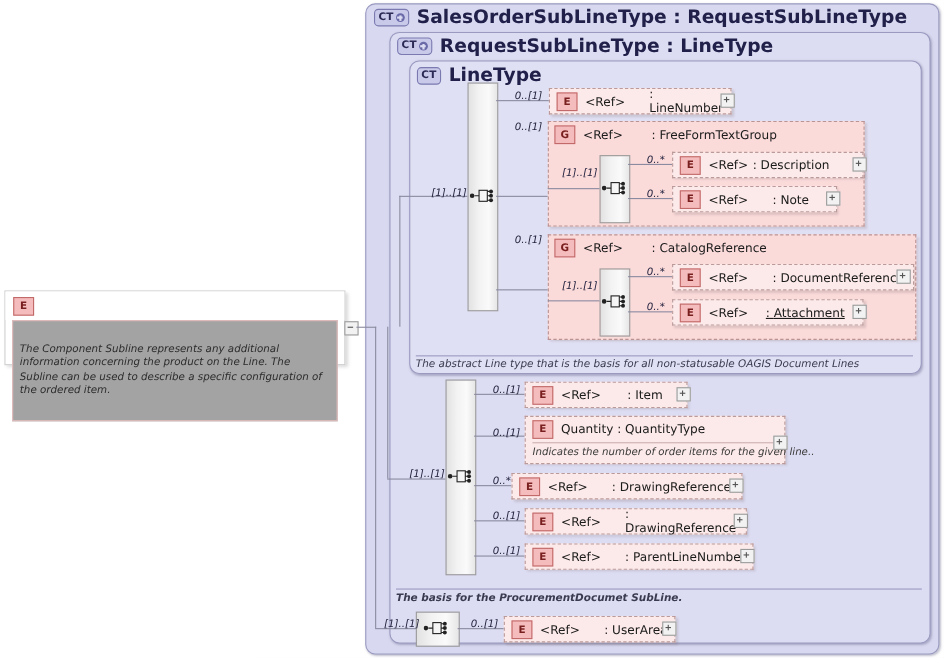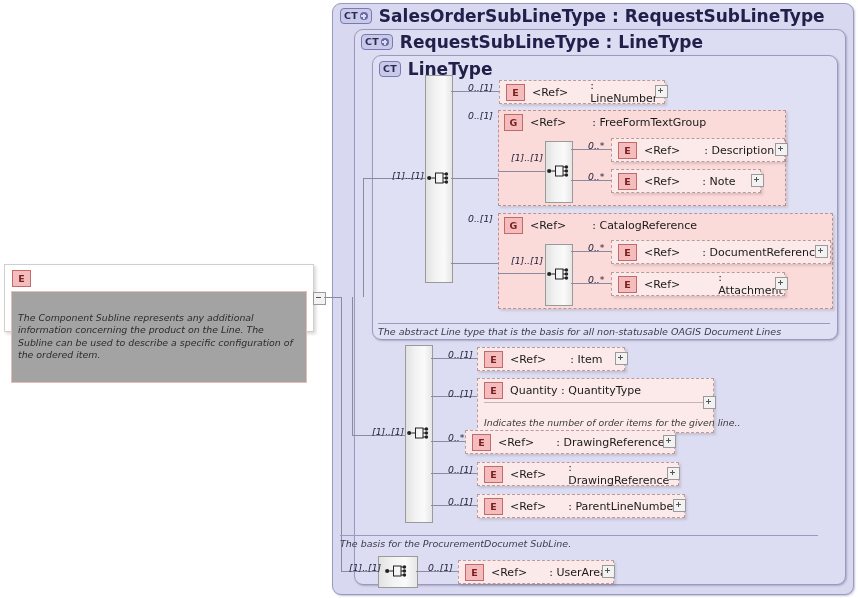--- a/index.html
+++ b/index.html
@@ -68,21 +68,21 @@
   .nsep{margin:0 4px;}
 
   
   .node.doc{
     height:auto;display:block;padding:3px 6px 4px 6px;
     background:#fce9e9;
   }
   .node.doc .line1{display:flex;align-items:center;}
   .node.doc .docline{
     font-style:italic;font-size:9.3px;color:#3a3a3a;
-    border-top:1px solid #cbb0b0;margin-top:3px;padding-top:14px;
+    border-top:1px solid #cbb0b0;margin-top:3px;padding-top:3px;
     white-space:nowrap;
   }
 
   
   .groupbox{
     position:absolute;background:#fbdada;
     border:1px dashed #bb9393;
     box-shadow:2px 2px 2px rgba(120,100,100,.2);
   }
 
@@ -218,21 +218,21 @@
 <div class="hline" style="left:498px;top:171px;width:47px;"></div>
 <div class="card" style="left:511px;top:152px;">[1]..[1]</div>
 
 <div class="hline" style="left:571px;top:149px;width:40px;"></div>
 <div class="hline" style="left:571px;top:180px;width:40px;"></div>
 
 <div class="card" style="left:588px;top:140px;">0..*</div>
 <div class="node optional" style="left:611px;top:138px;width:160px;">
   <span class="nbadge">E</span>
   <span class="nref">&lt;Ref&gt;</span>
-  <span class="nname" style="margin-left:24px;"><span>:</span> <span>Description</span></span>
+  <span class="nname" style="margin-left:4px;"><span>:</span> <span>Description</span></span>
 </div>
 <div class="plusbtn" style="left:775px;top:143px;"></div>
 
 <div class="card" style="left:588px;top:171px;">0..*</div>
 <div class="node optional" style="left:611px;top:169px;width:136px;">
   <span class="nbadge">E</span>
   <span class="nref">&lt;Ref&gt;</span>
   <span class="nname" style="margin-left:22px;"><span>:</span> <span>Note</span></span>
 </div>
 <div class="plusbtn" style="left:751px;top:174px;"></div>
@@ -266,21 +266,21 @@
   <span class="nbadge">E</span>
   <span class="nref">&lt;Ref&gt;</span>
   <span class="nname" style="margin-left:22px;"><span>:</span> <span>DocumentReference</span></span>
 </div>
 <div class="plusbtn" style="left:815px;top:245px;"></div>
 
 <div class="card" style="left:588px;top:274px;">0..*</div>
 <div class="node optional" style="left:611px;top:272px;width:160px;">
   <span class="nbadge">E</span>
   <span class="nref">&lt;Ref&gt;</span>
-  <span class="nname" style="margin-left:38px;"><span>:</span> <span>Attachment</span></span>
+  <span class="nname" style="margin-left:16px;text-decoration:underline;"><span>:</span> <span>Attachment</span></span>
 </div>
 <div class="plusbtn" style="left:775px;top:277px;"></div>
 
 <div class="seqbar" style="left:405px;top:345px;width:26px;height:176px;"></div>
 <svg class="seqicon" style="left:407px;top:425px;" viewBox="0 0 22 16">
   <circle cx="2.2" cy="8" r="2.1" fill="#222"></circle>
   <path d="M4.4 8 H8.5" stroke="#222" stroke-width="1"></path>
   <rect x="8.5" y="3" width="7.5" height="10" fill="none" stroke="#222" stroke-width="1"></rect>
   <path d="M16 4 H18.5 M16 8 H18.5 M16 12 H18.5" stroke="#222" stroke-width="1"></path>
   <circle cx="19.4" cy="4" r="1.8" fill="#222"></circle>
@@ -330,21 +330,21 @@
 <div class="plusbtn" style="left:667px;top:467px;"></div>
 
 <div class="card" style="left:448px;top:496px;">0..[1]</div>
 <div class="node optional" style="left:477px;top:494px;width:194px;">
   <span class="nbadge">E</span>
   <span class="nref">&lt;Ref&gt;</span>
   <span class="nname" style="margin-left:22px;"><span>:</span> <span>ParentLineNumber</span></span>
 </div>
 <div class="plusbtn" style="left:673px;top:499px;"></div>
 
-<div class="ct-note" style="left:340px;top:535px;width:478px;">The basis for the ProcurementDocumet SubLine.</div>
+<div class="ct-note" style="left:360px;top:535px;width:478px;font-weight:bold;">The basis for the ProcurementDocumet SubLine.</div>
 
 <div class="seqbar" style="left:378px;top:556px;width:38px;height:30px;"></div>
 <svg class="seqicon" style="left:385px;top:563px;" viewBox="0 0 22 16">
   <circle cx="2.2" cy="8" r="2.1" fill="#222"></circle>
   <path d="M4.4 8 H8.5" stroke="#222" stroke-width="1"></path>
   <rect x="8.5" y="3" width="7.5" height="10" fill="none" stroke="#222" stroke-width="1"></rect>
   <path d="M16 4 H18.5 M16 8 H18.5 M16 12 H18.5" stroke="#222" stroke-width="1"></path>
   <circle cx="19.4" cy="4" r="1.8" fill="#222"></circle>
   <circle cx="19.4" cy="8" r="1.8" fill="#222"></circle>
   <circle cx="19.4" cy="12" r="1.8" fill="#222"></circle>

